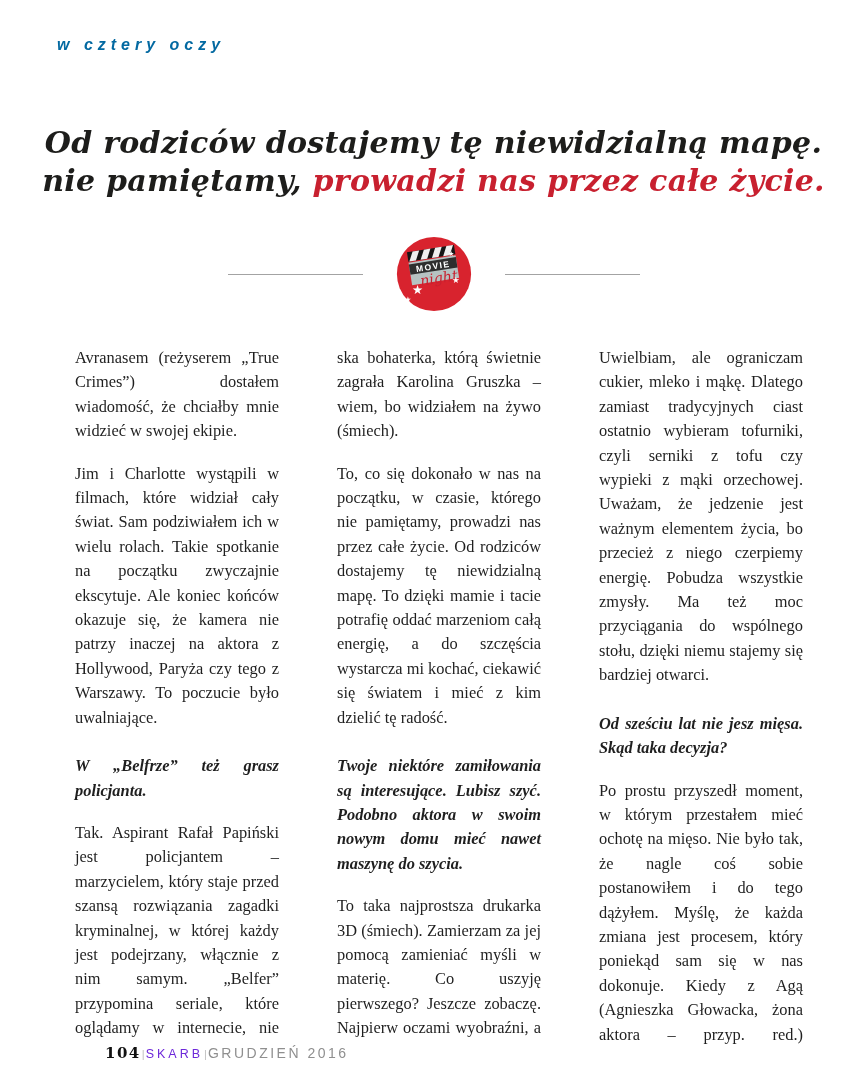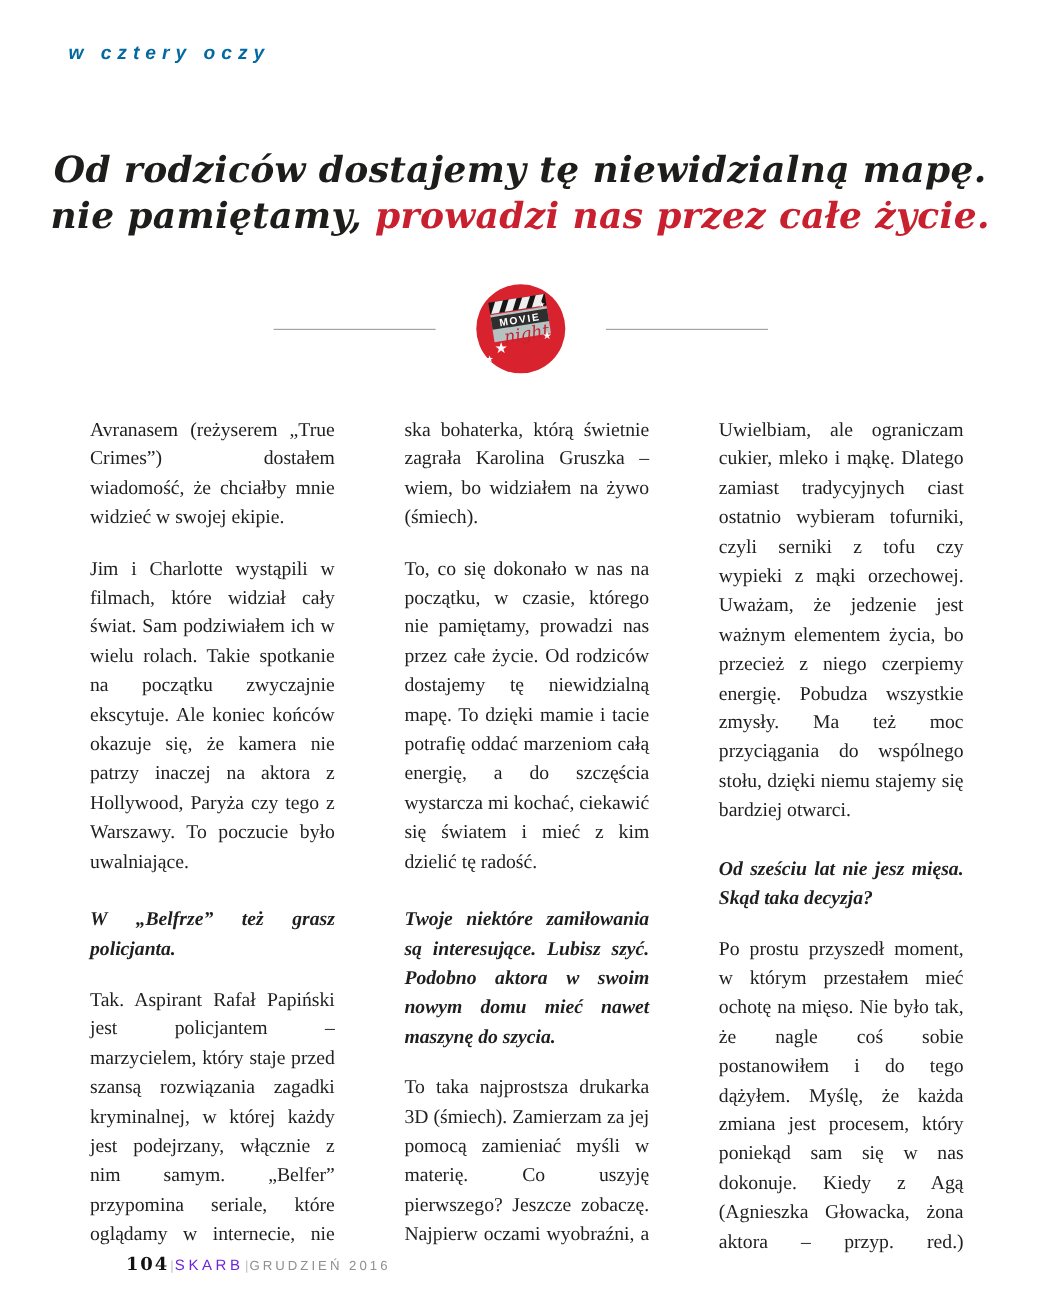--- a/index.html
+++ b/index.html
@@ -21,21 +21,21 @@
        text-align:justify;hyphens:auto;-webkit-hyphens:auto;}
   .col p{margin:18px;}
   .col p.question{font-weight:bold;font-style:italic;margin-top:24px;}
   .col p.question:first-child{margin-top:0;}
   .footer{position:absolute;left:57px;top:1044px;display:flex;align-items:baseline;
           column-gap:1px;font-family:"Liberation Sans",sans-serif;margin-left:48px;}
   .folio{font-family:"DejaVu Serif",serif;font-weight:bold;font-size:15px;
          letter-spacing:1.5px;color:#111;}
   .sep{color:#bfbfbf;font-size:11px;}
   .magazine{font-size:12.5px;letter-spacing:3px;color:#6d28d9;}
-  .issue{font-size:11px;letter-spacing:2.5px;color:#8f8f8f;}
+  .issue{font-size:14px;letter-spacing:2.5px;color:#8f8f8f;}
 </style>
 </head>
 <body>
 
 <div class="page">
 
   <div class="kicker">w cztery oczy</div>
 
   <div class="quote">
     <div>Od rodziców dostajemy tę niewidzialną mapę.</div>

